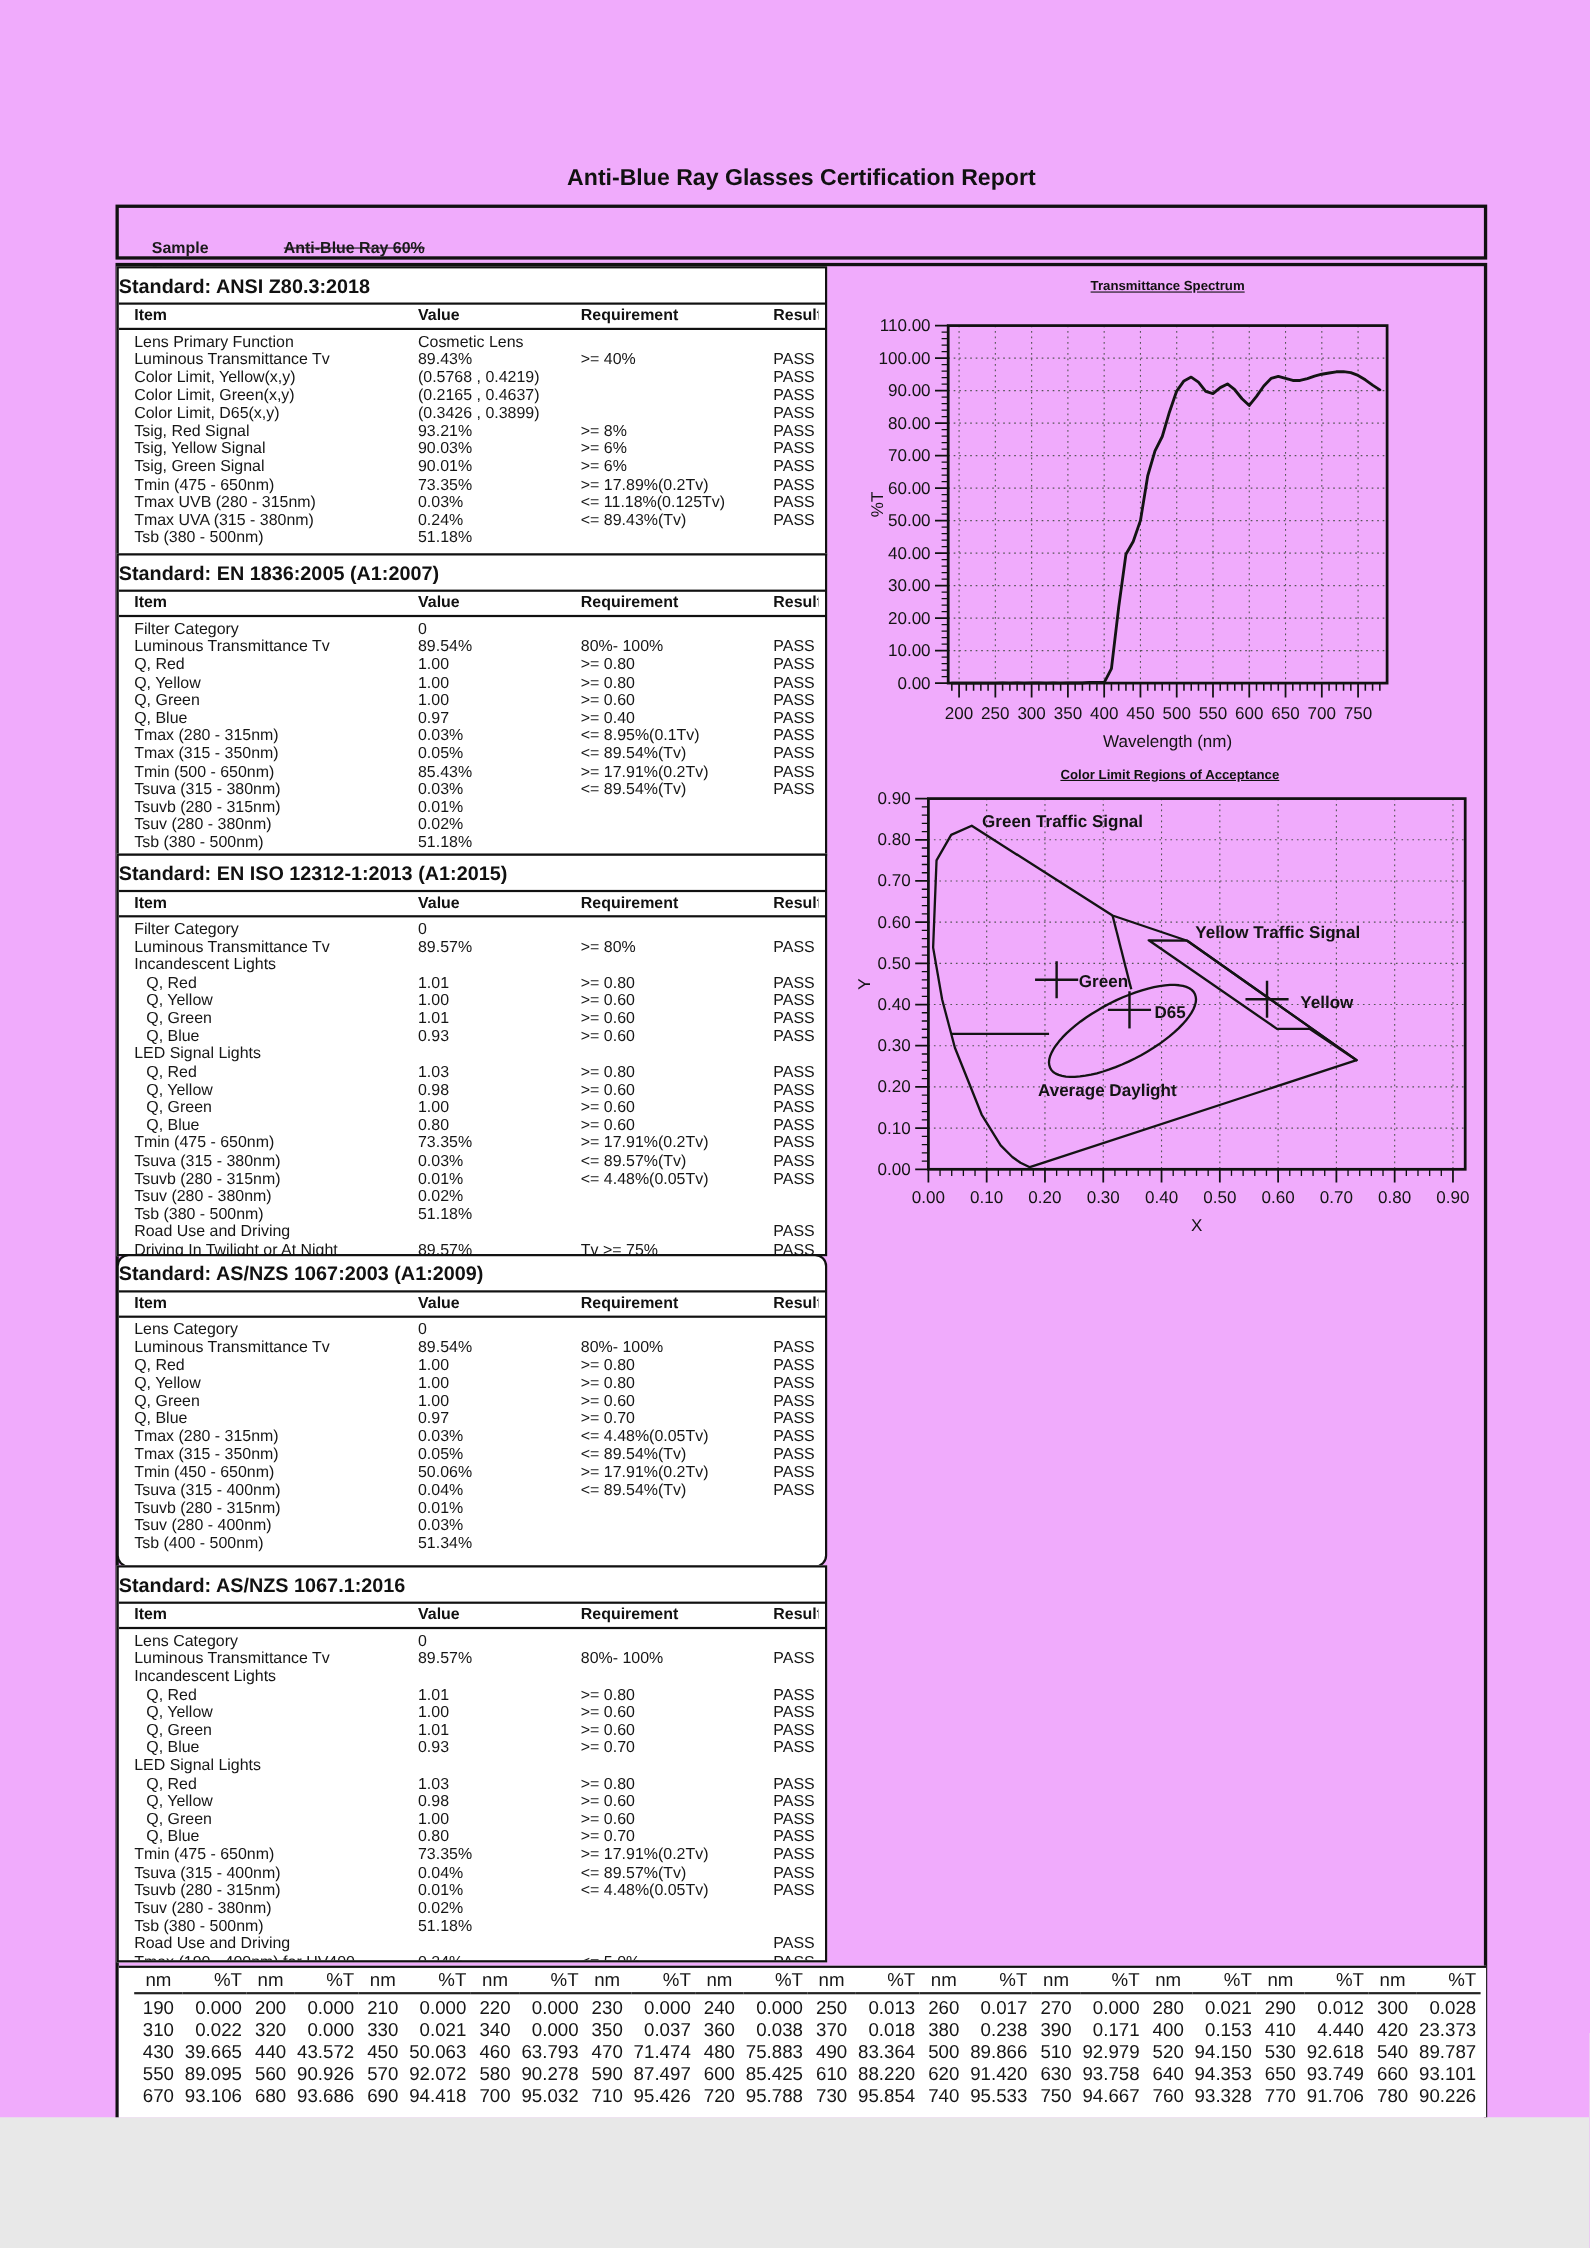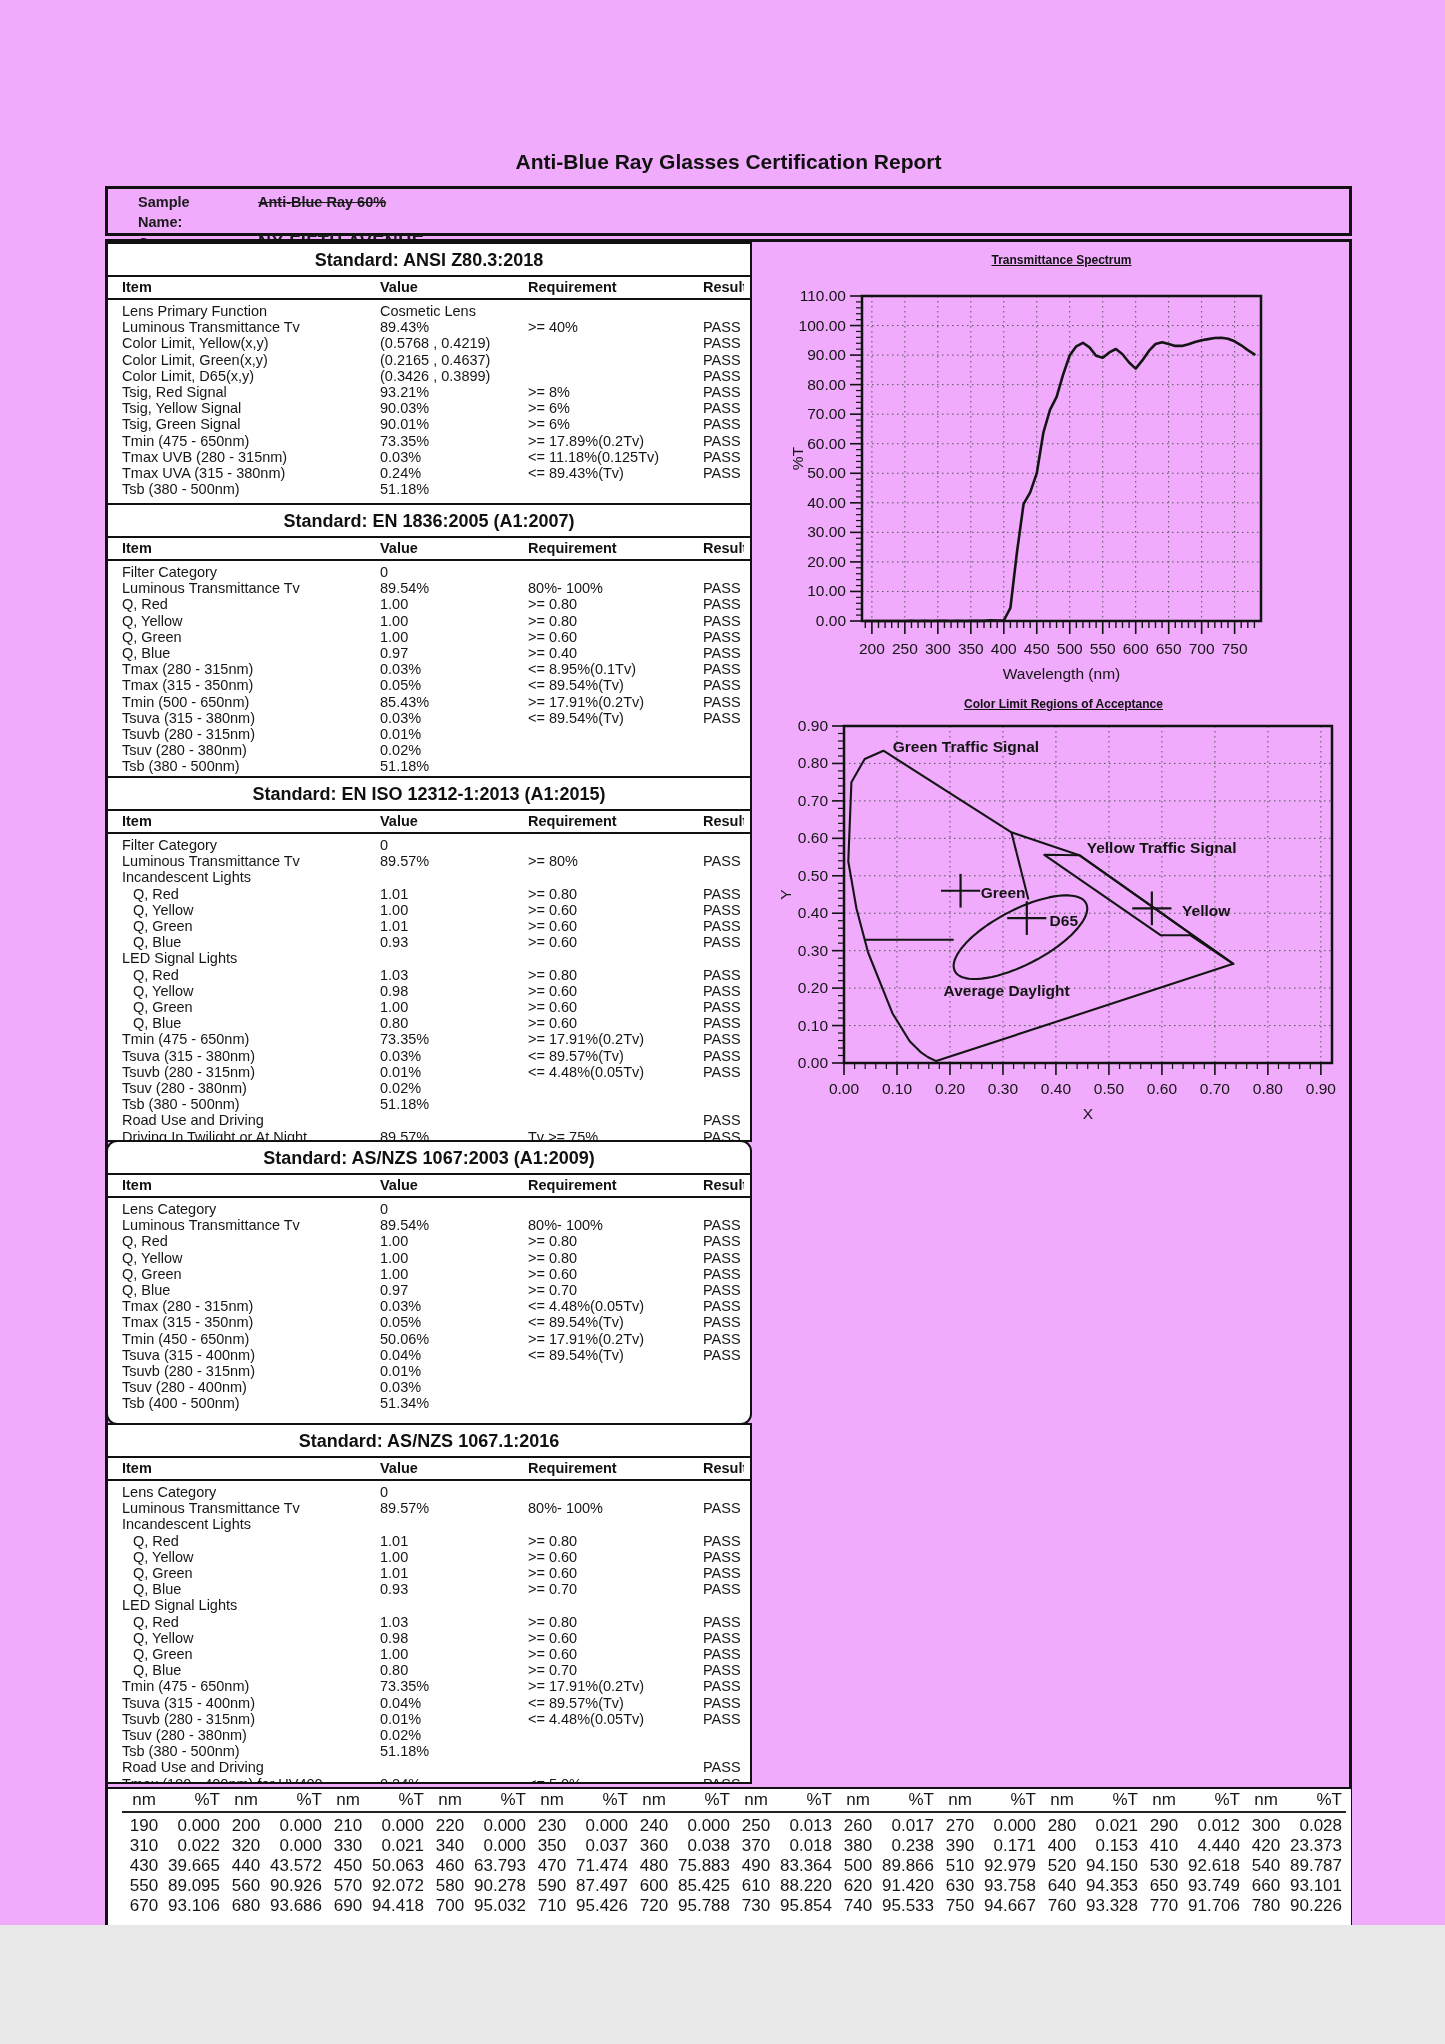--- a/index.html
+++ b/index.html
@@ -7,35 +7,35 @@
   .page{position:relative;width:1445px;height:1925px;background:#f0abfc;
         font-family:"Liberation Sans",sans-serif;color:#1a1a1a;overflow:hidden;}
   .page-title{position:absolute;left:105px;top:150px;width:1247px;text-align:center;
               font-size:21px;font-weight:700;color:#111;}
   
   .sample-box{position:absolute;left:105px;top:186px;width:1247px;height:50px;
               border:3px solid #111;box-sizing:border-box;padding:3px 0 0 30px;}
   .sample-row{display:flex;align-items:baseline;line-height:20px;gap:28px;}
   .sample-lbl{width:92px;font-size:14.5px;font-weight:700;}
   .sample-val{font-size:14.5px;font-weight:700;}
-  .strike{text-decoration:line-through;}
+  .strike{text-decoration:line-through;margin-top:24px;}
   .company-val{font-size:18px;font-weight:700;letter-spacing:.5px;}
   
   .main-box{position:absolute;left:105px;top:239px;width:1247px;height:1691px;
             border:3px solid #111;box-sizing:border-box;}
   
   .tables-col{position:absolute;left:0;top:0;width:646px;}
   .std-box{border:2px solid #111;box-sizing:border-box;width:646px;overflow:hidden;
            margin-top:-2px;margin-left:-2px;background:#fff;}
   .std-box:nth-of-type(1){height:263px;margin-top:0;}
   .std-box:nth-of-type(2){height:275px;}
   .std-box:nth-of-type(3){height:366px;}
   .std-box:nth-of-type(4){height:285px;border-radius:11px;}
   .std-box:nth-of-type(5){height:361px;}
-  .std-title{text-align:center;font-size:18px;font-weight:700;padding:6px 0 4px;
+  .std-title{text-align:left;font-size:18px;font-weight:700;padding:6px 0 4px;
              border-bottom:2px solid #111;color:#111;}
   .std-head{display:grid;grid-template-columns:258px 148px 175px 1fr;
             padding:2px 6px 3px 14px;font-size:14.5px;font-weight:700;
             border-bottom:2px solid #111;color:#111;}
   .std-rows{padding-top:3px;}
   .std-row{display:grid;grid-template-columns:258px 148px 175px 1fr;
            padding:0 6px 0 14px;font-size:14.5px;line-height:16.2px;color:#161616;}
   .std-row.indent .c-item{padding-left:11px;}
   .c-item,.c-val,.c-req,.c-res{white-space:nowrap;overflow:hidden;}
   

